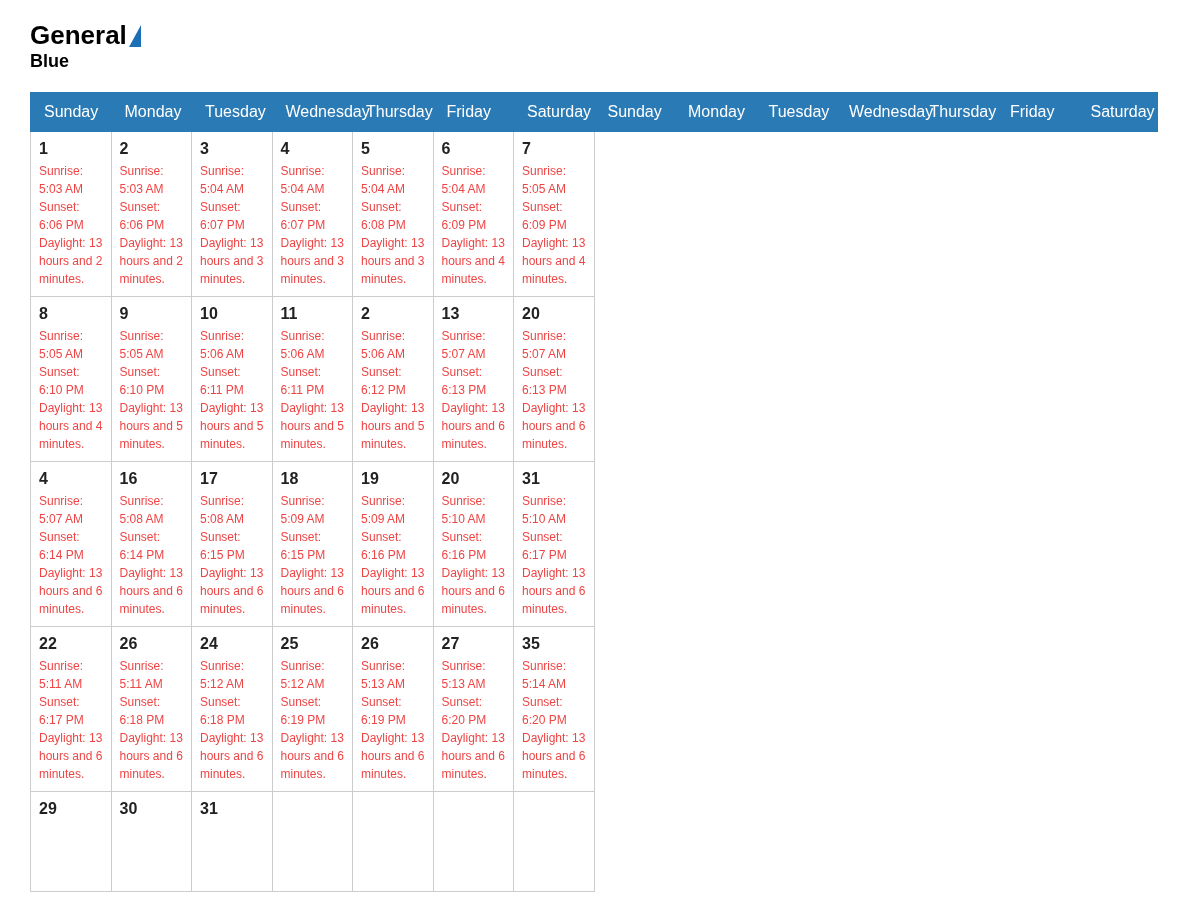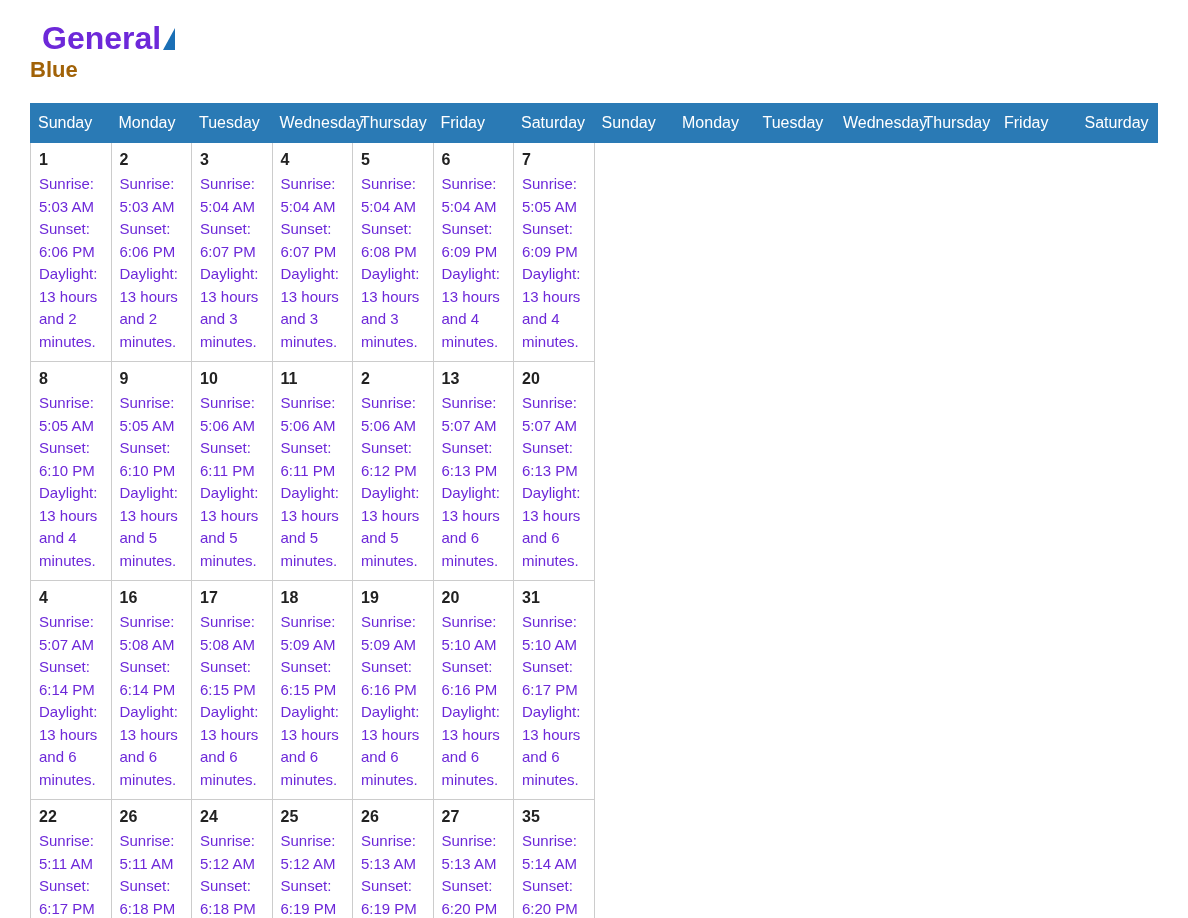--- a/index.html
+++ b/index.html
@@ -10,39 +10,38 @@
       min-height: 918px;
       padding: 20px 30px;
     }
     .header {
       display: flex;
       justify-content: space-between;
       align-items: flex-start;
       margin-bottom: 20px;
     }
     .logo-text-general {
-      font-size: 32px;
+      font-size: 26px;
       font-weight: bold;
-      color: #6d28d9;
-      margin-left: 12px;
+      color: #000000;
     }
     .logo-triangle {
       width: 0;
       height: 0;
       border-left: 12px solid transparent;
       border-right: 0px solid transparent;
       border-bottom: 22px solid #1a6fb5;
       display: inline-block;
       margin-left: 2px;
       vertical-align: middle;
     }
     .logo-blue {
-      font-size: 22px;
+      font-size: 18px;
       font-weight: bold;
-      color: #a16207;
+      color: #000000;
     }
     .title-block {
       text-align: right;
     }
     .month-year {
       font-size: 48px;
       font-weight: normal;
       color: #222;
     }
     .location {
@@ -51,21 +50,21 @@
       margin-top: 4px;
     }
     table {
       width: 100%;
       border-collapse: collapse;
       table-layout: fixed;
     }
     thead th {
       background-color: #2a7ab5;
       color: #fff;
-      padding: 10px 7px;
+      padding: 10px 13px;
       font-size: 16px;
       font-weight: normal;
       text-align: left;
       border: 1px solid #2a7ab5;
     }
     tbody td {
       vertical-align: top;
       padding: 8px;
       border: 1px solid #ccc;
       font-size: 13px;
@@ -73,22 +72,22 @@
       height: 110px;
     }
     .day-number {
       font-size: 16px;
       font-weight: bold;
       color: #222;
       display: block;
       margin-bottom: 4px;
     }
     .day-info {
-      font-size: 15px;
-      color: #6d28d9;
+      font-size: 12px;
+      color: #ef4444;
       line-height: 1.5;
     }
     tbody tr:last-child td {
       height: 100px;
     }
     .empty {
       background: #fff;
     }
     .logo-wrapper {
       display: flex;

